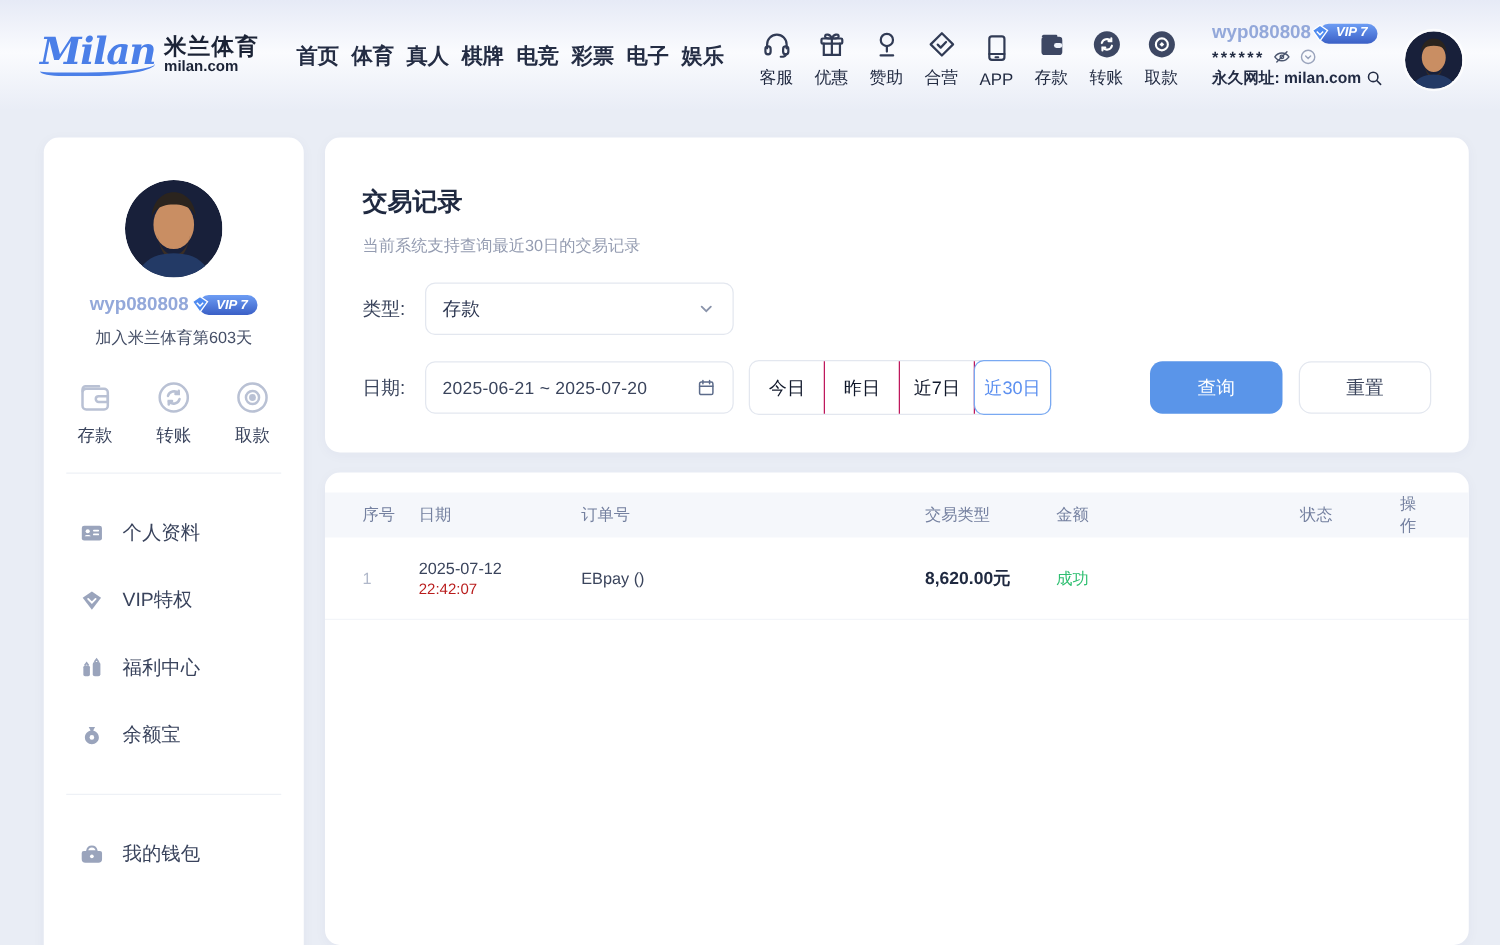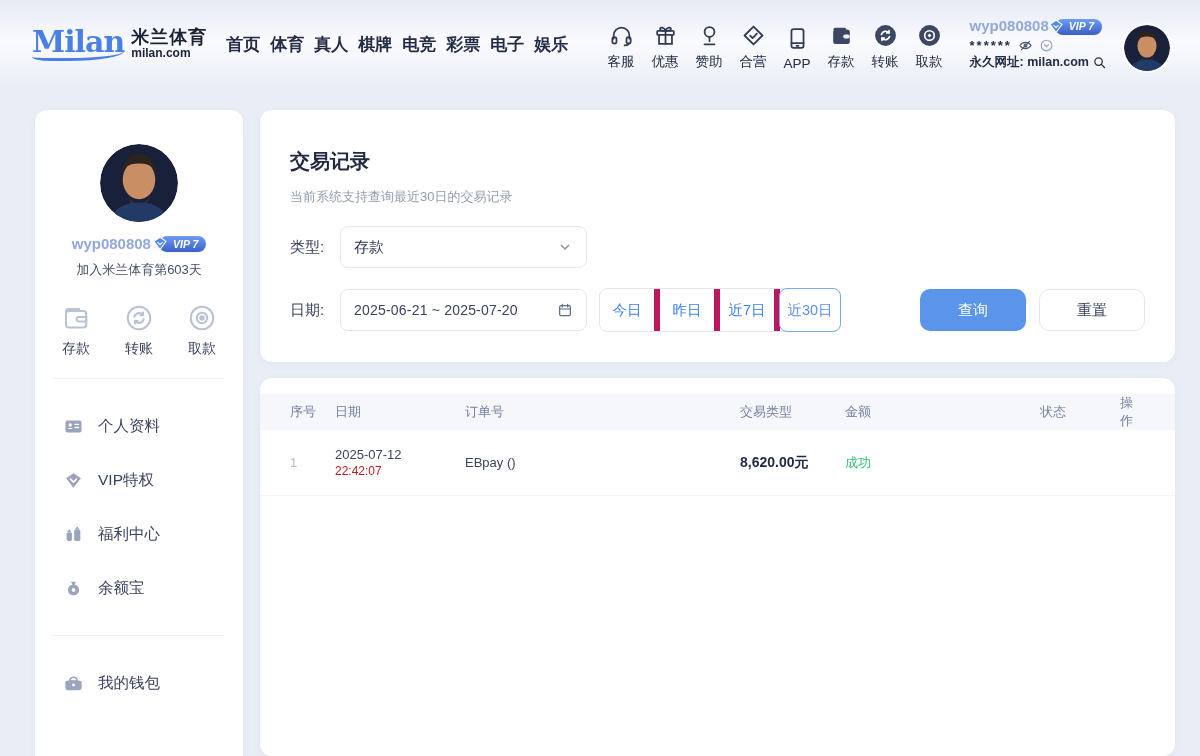--- a/index.html
+++ b/index.html
@@ -3,27 +3,27 @@
 <meta charset="utf-8">
 <style>
   * { margin:0; padding:0; box-sizing:border-box; }
   html,body { width:1200px; height:756px; overflow:hidden; }
   body { font-family:"Liberation Sans", sans-serif; background:#e9edf5; color:#2b3550; }
 
   
   .topbar { height:88px; display:flex; align-items:center; padding:0 30px 0 32px;
             background:linear-gradient(180deg,#e6eaf6 0%,#fafbfe 48%,#e9edf6 100%); }
   .logo { display:flex; align-items:center; gap:7px; }
-  .logo-script { font-family:"DejaVu Serif", serif; font-weight:800;
+  .logo-script { font-family:"DejaVu Serif", serif; font-style:italic; font-weight:800;
                  font-size:30px; color:#4b7fe8; letter-spacing:-1px; line-height:1;
                  border-bottom:3px solid #4b7fe8; border-radius:0 0 60% 20%/0 0 10px 4px; padding-bottom:1px; }
   .logo-txt { display:flex; flex-direction:column; line-height:1.05; }
   .logo-cn { font-size:18px; font-weight:900; color:#1b2336; letter-spacing:1px; }
   .logo-domain { font-size:12px; font-weight:800; color:#1b2336; }
-  .nav { display:flex; gap:10px; margin-left:19px; }
+  .nav { display:flex; gap:10px; margin-left:30px; }
   .nav-item { font-size:17px; font-weight:600; color:#242d44; cursor:pointer; white-space:nowrap; }
   .topbar-right { margin-left:auto; display:flex; align-items:flex-end; gap:17px; }
   .shortcut { display:flex; flex-direction:column; align-items:center; gap:5px; cursor:pointer; color:#313b55; }
   .shortcut .ic { width:25px; height:25px; color:#313b55; }
   .shortcut.dark .ic { color:#3d4763; }
   .shortcut .lb { font-size:13.5px; color:#222b42; white-space:nowrap; }
   .user-block { margin-left:10px; display:flex; flex-direction:column; gap:2px; line-height:1.25; }
   .ub-row1 { display:flex; align-items:center; gap:6px; }
   .ub-name { font-size:15px; font-weight:700; color:#93a8da; }
   .ub-row2 { display:flex; align-items:center; gap:6px; }
@@ -67,21 +67,21 @@
   .f-row { display:flex; align-items:center; margin-top:20px; }
   .f-label { width:50px; font-size:15px; color:#3a445c; flex:0 0 auto; }
   .select-box, .date-box { width:247px; height:42px; border:1px solid #e3e7ef; border-radius:8px;
             background:#fff; display:flex; align-items:center; justify-content:space-between;
             padding:0 13px; cursor:pointer; }
   .select-box .val { font-size:15px; color:#2b3550; }
   .date-box .val { font-size:14px; color:#3a445c; letter-spacing:.2px; }
   .cicon { width:16px; height:16px; color:#8a94ab; }
   .range-group { display:flex; margin-left:12px; border:1px solid #e3e7ef; border-radius:8px; background:#fff; }
   .range-btn { width:60px; height:42px; display:flex; align-items:center; justify-content:center;
-               font-size:14.5px; color:#3b82f6; cursor:pointer; border-right:6px solid #be185d; }
+               font-size:14.5px; color:#0f172a; cursor:pointer; border-right:1px solid #be185d; }
   .range-btn:last-child { border-right:none; }
   .range-btn.selected { border:1px solid #79a9f2; border-radius:8px; color:#5b8ff0;
                         margin:-1px; width:62px; height:44px; background:#fff; }
   .f-actions { margin-left:auto; display:flex; gap:13px; }
   .btn { width:106px; height:42px; border-radius:10px; display:flex; align-items:center;
          justify-content:center; font-size:15px; cursor:pointer; }
   .btn.primary { background:#5a95e9; color:#fff; }
   .btn.ghost { background:#fff; border:1px solid #e3e7ef; color:#3a445c; }
 
   .table-card { flex:1; padding-top:16px; overflow:hidden; }

